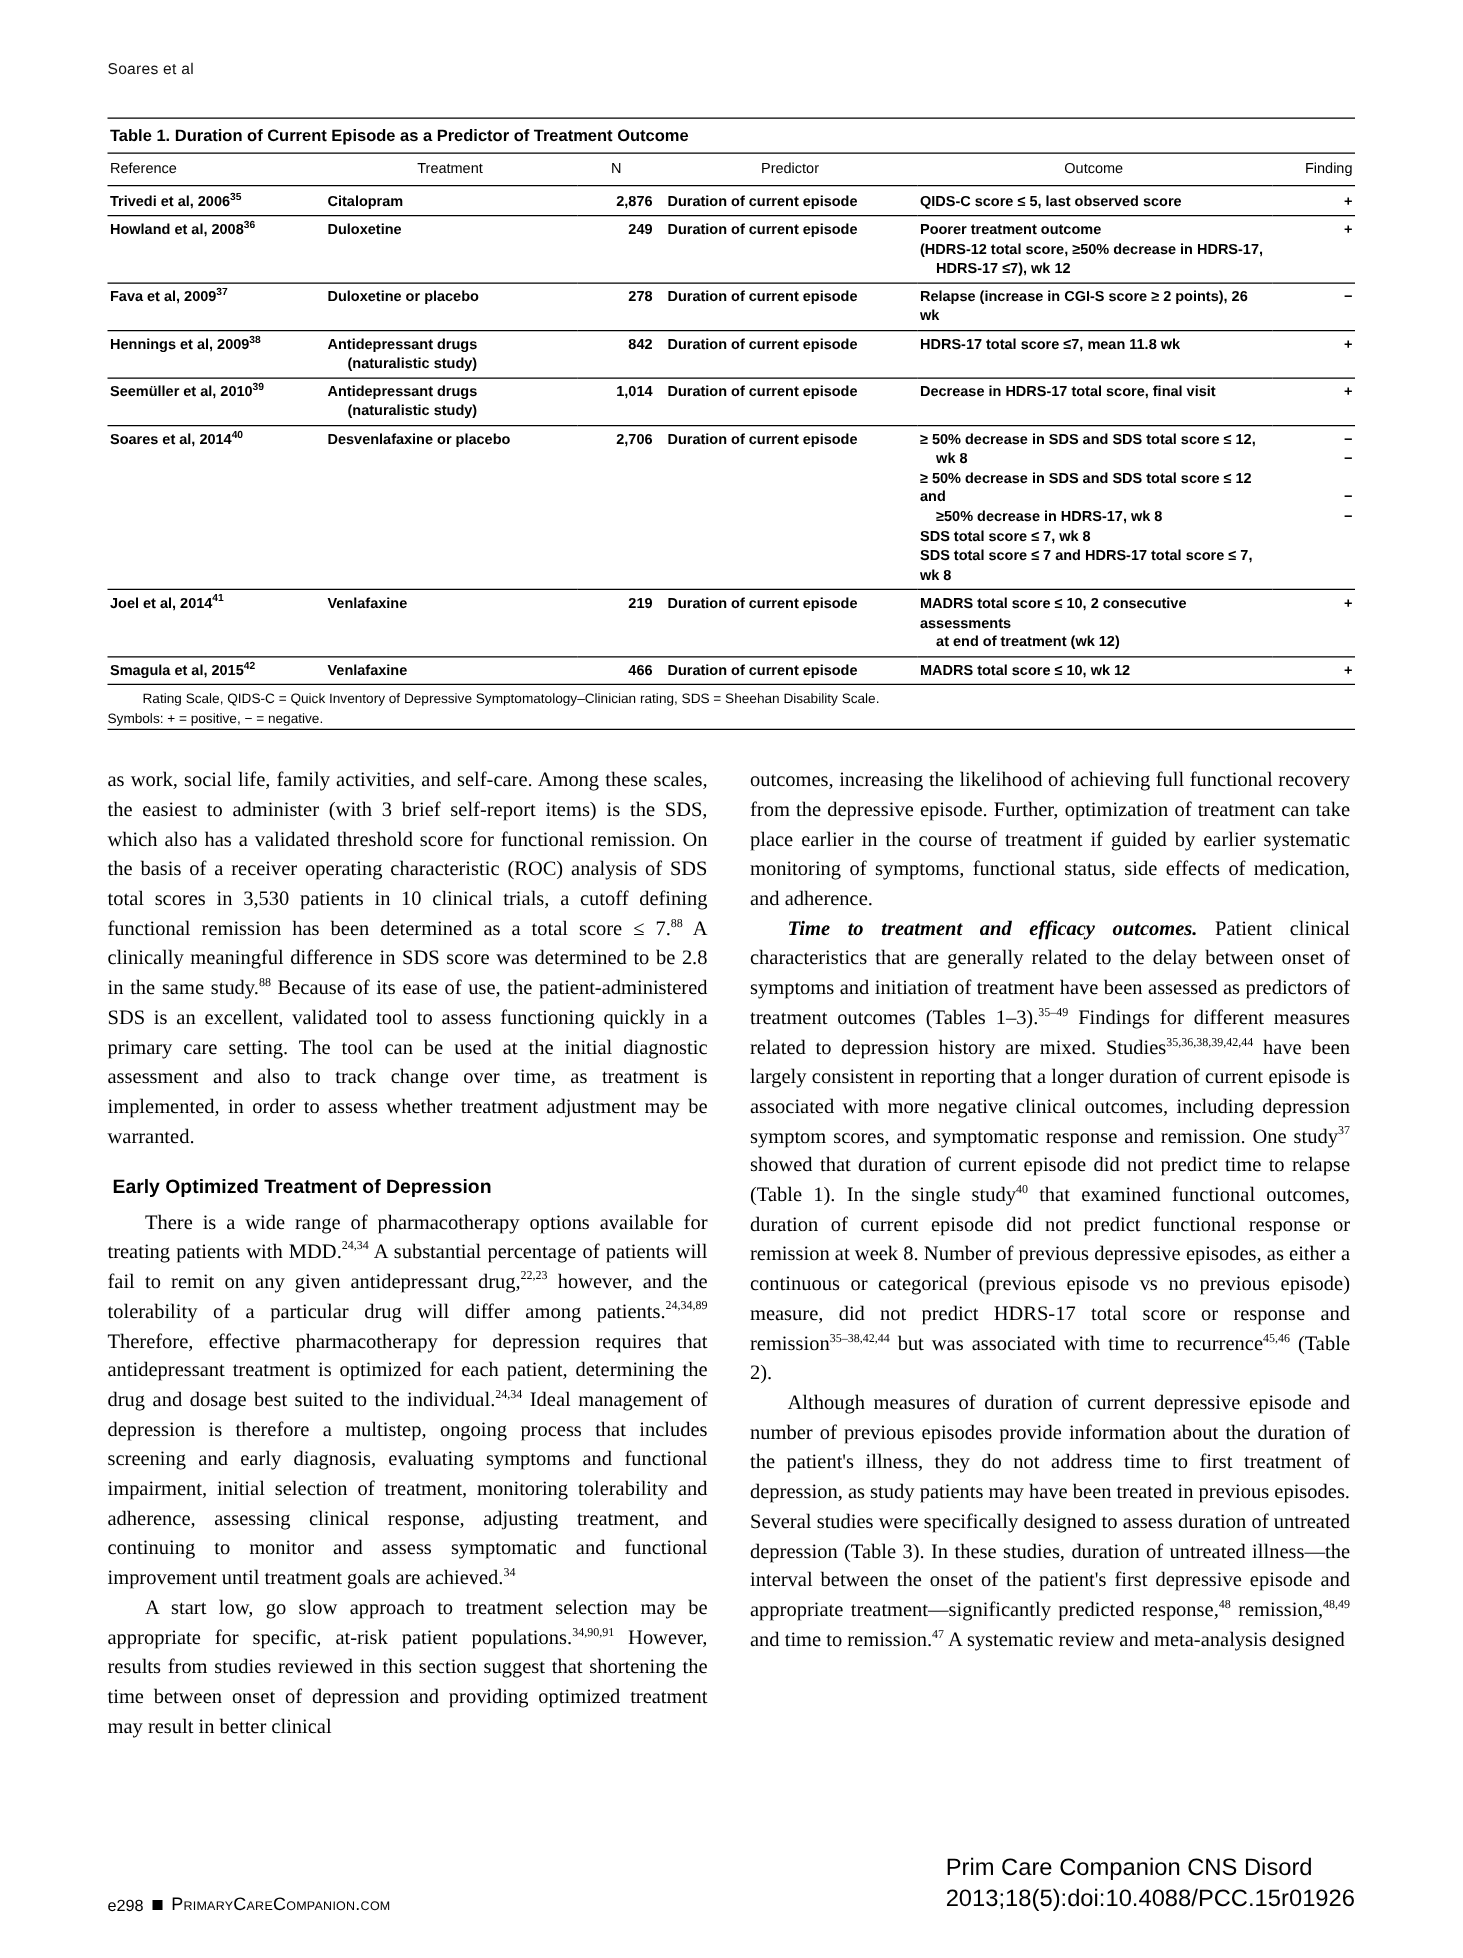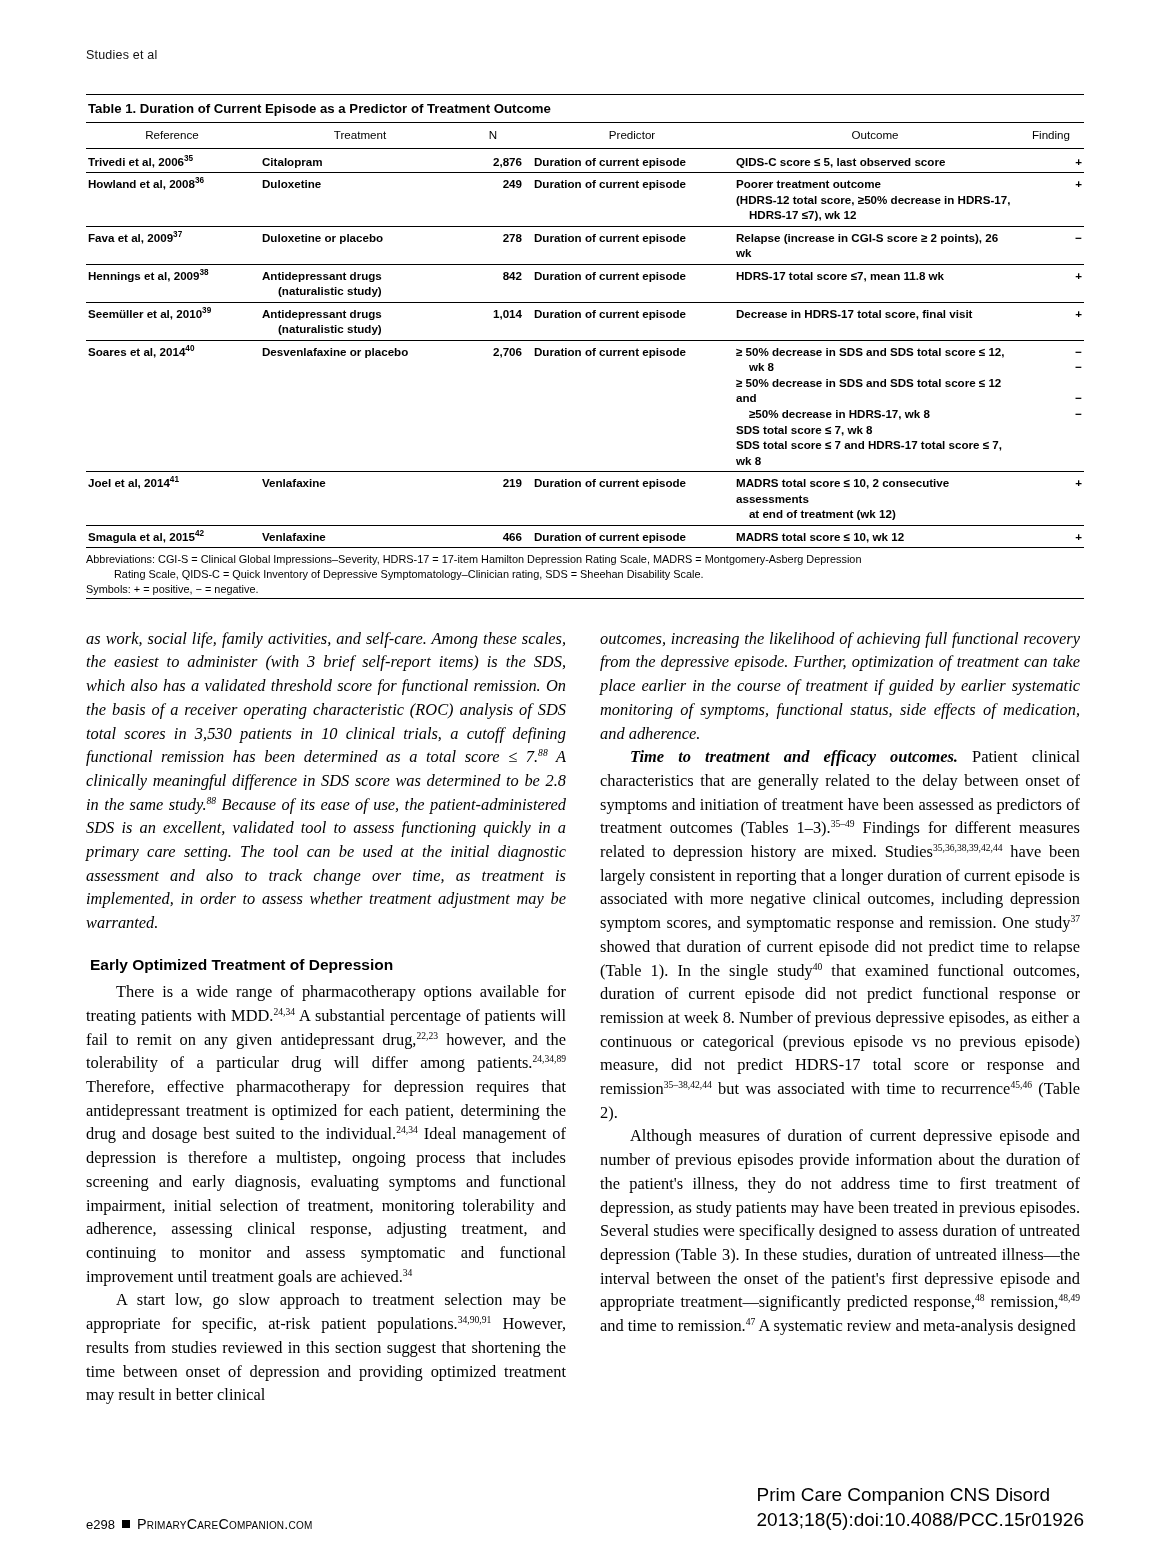--- a/index.html
+++ b/index.html
@@ -52,21 +52,20 @@
     border-collapse: collapse;
     font-family: "Liberation Sans", sans-serif;
     font-size: 11.6px;
     line-height: 1.34;
   }
   table.data thead th {
     font-weight: normal;
     padding: 4px 4px 5px 2px;
     border-bottom: .9px solid #000;
     white-space: nowrap;
-    text-align: center;
   }
   table.data tbody td {
     padding: 3px 4px 3px 2px;
     vertical-align: top;
     font-weight: bold;
   }
   table.data tbody tr.first-of-group td {
     border-top: .5px solid #000;
   }
   table.data tbody tr:first-child td {
@@ -108,21 +107,21 @@
     width: 480px;
     font-size: 16.4px;
     line-height: 1.445;
     text-align: justify;
     hyphens: auto;
   }
   .col p {
     margin: 0;
     text-indent: 30px;
   }
-  .col p.noindent { text-indent: 0; font-style: italic; }
+  .col p.noindent { text-indent: 0; }
   .col h3 {
     font-family: "Liberation Sans", sans-serif;
     font-size: 15.5px;
     font-weight: bold;
     margin: 19px 0 4px 4px;
     text-align: left;
   }
   .col .runin {
     font-style: italic;
     font-weight: bold;
@@ -148,21 +147,21 @@
     background: #000;
   }
   .smallcaps { font-variant: small-caps; font-size: 14.4px; letter-spacing:.2px;}
   .footer .right { text-align: left; line-height: 1.28; font-size: 19px;}
 </style>
 </head>
 <body>
 
 <div class="page">
 
-  <div class="running-head">Studies et al</div>
+  <div class="running-head">Soares et al</div>
 
   <div class="table-block">
     <div class="table-title">Table 1. Duration of Current Episode as a Predictor of Treatment Outcome</div>
     <table class="data">
       <thead>
         <tr>
           <th class="c-ref">Reference</th>
           <th class="c-trt">Treatment</th>
           <th class="c-n">N</th>
           <th class="c-pred">Predictor</th>
@@ -268,21 +267,20 @@
           <td class="c-pred">Duration of current episode</td>
           <td class="c-out"><span>MADRS total score ≤ 10, wk 12</span></td>
           <td class="c-find">+</td>
         </tr>
 
       </tbody>
     </table>
 
     <div class="tbl-notes">
       <p>
-        <span>Abbreviations: CGI-S = Clinical Global Impressions–Severity, HDRS-17 = 17-item Hamilton Depression Rating Scale, MADRS = Montgomery-Asberg Depression</span>
         <span class="cont" style="padding-left:28px;text-indent:0">Rating Scale, QIDS-C = Quick Inventory of Depressive Symptomatology–Clinician rating, SDS = Sheehan Disability Scale.</span>
       </p>
       <p>Symbols: + = positive, − = negative.</p>
     </div>
   </div>
 
   <div class="columns">
 
     <div class="col">
       <p class="noindent"><span>as work, social life, family activities, and self-care. Among these scales, the easiest to administer (with 3 brief self-report items) is the SDS, which also has a validated threshold score for functional remission. On the basis of a receiver operating characteristic (ROC) analysis of SDS total scores in 3,530 patients in 10 clinical trials, a cutoff defining functional remission has been determined as a total score ≤ 7.</span><sup>88</sup><span> A clinically meaningful difference in SDS score was determined to be 2.8 in the same study.</span><sup>88</sup><span> Because of its ease of use, the patient-administered SDS is an excellent, validated tool to assess functioning quickly in a primary care setting. The tool can be used at the initial diagnostic assessment and also to track change over time, as treatment is implemented, in order to assess whether treatment adjustment may be warranted.</span></p>

